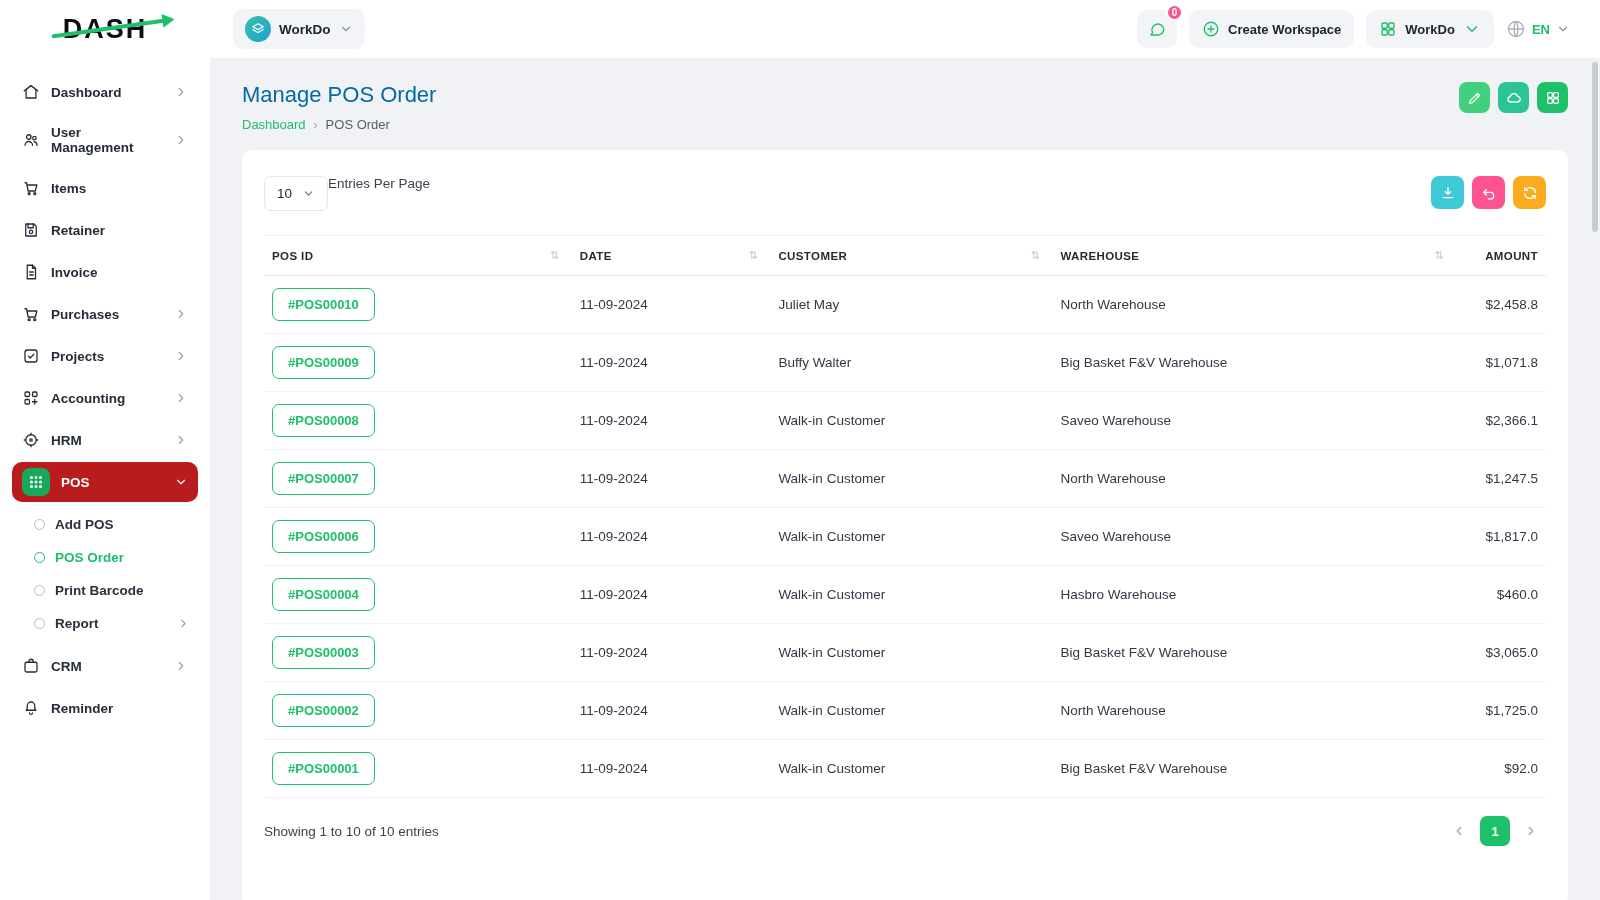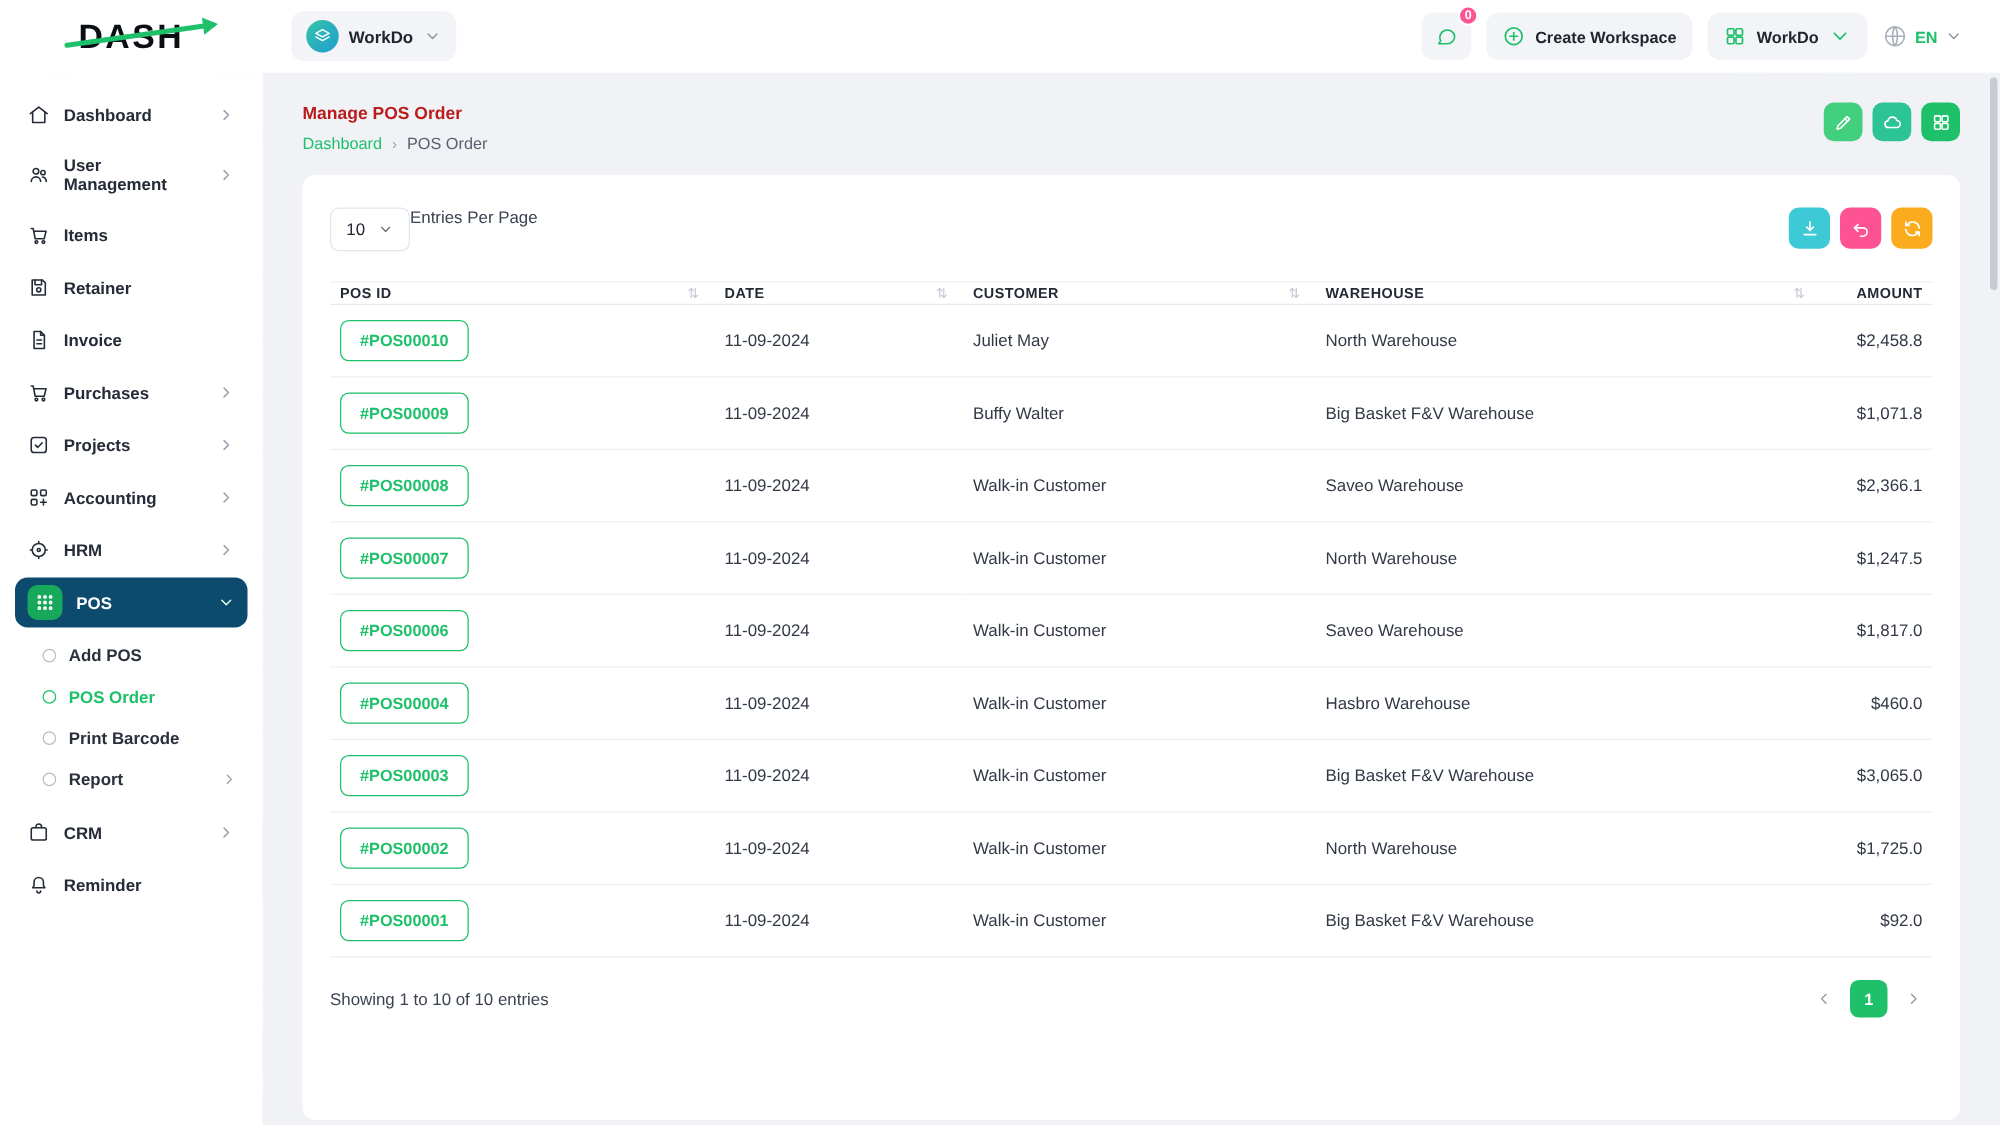--- a/index.html
+++ b/index.html
@@ -26,37 +26,37 @@
   .lang .code{color:#1fc06a;font-weight:700;font-size:13px}
 
   
   .sidebar{position:fixed;top:58px;left:0;width:210px;height:842px;background:#fff;padding:14px 12px;overflow:hidden;z-index:10}
   .nav-item{display:flex;align-items:center;gap:11px;padding:11px 10px;border-radius:10px;cursor:pointer;margin-bottom:2px}
   .nav-ic{display:flex;color:#252c38}
   .nav-ic svg{width:18px;height:18px;stroke:currentColor;fill:none;stroke-width:1.7;stroke-linecap:round;stroke-linejoin:round}
   .nav-label{font-size:13.5px;font-weight:700;color:#252c38}
   .nav-chev{margin-left:auto;display:flex}
   .nav-chev svg{width:14px;height:14px;stroke:#98a0ad;fill:none;stroke-width:2;stroke-linecap:round;stroke-linejoin:round}
-  .nav-item.active{background:#0c4a6e}
+  .nav-item.active{background:#b91c1c}
   .nav-item.active .nav-label{color:#fff}
   .nav-item.active .nav-ic{background:#17a85b;border-radius:8px;padding:5px;color:#fff;margin:-5px 0}
   .nav-item.active .nav-chev svg{stroke:#e8fff2;transform:rotate(90deg)}
   .subnav{padding:4px 0 6px 14px}
   .sub-item{display:flex;align-items:center;gap:10px;padding:9px 8px;cursor:pointer}
   .sub-dot{width:11px;height:11px;border:1.6px solid #b6bdc8;border-radius:50%;flex:none}
   .sub-label{font-size:13.5px;font-weight:600;color:#2a313d}
   .sub-item.active .sub-dot{border-color:#1fc06a}
   .sub-item.active .sub-label{color:#1fc06a}
   .sub-chev{margin-left:auto;display:flex}
   .sub-chev svg{width:13px;height:13px;stroke:#98a0ad;fill:none;stroke-width:2;stroke-linecap:round;stroke-linejoin:round}
 
   
   .main{position:fixed;top:58px;left:210px;width:1390px;height:842px;background:#f1f2f6;padding:24px 32px;overflow:hidden}
   .page-head{display:flex;justify-content:space-between;align-items:flex-start}
-  .page-title{font-size:14px;font-weight:700;color:#b91c1c}
+  .page-title{font-size:22px;font-weight:400;color:#0369a1}
   .breadcrumb{margin-top:9px;font-size:13px;display:flex;align-items:center;gap:8px}
   .breadcrumb .bc-link{color:#1fc06a;cursor:pointer}
   .breadcrumb .bc-sep{color:#9aa1ad;font-size:12px}
   .breadcrumb .bc-cur{color:#58606d}
   .head-actions{display:flex;gap:8px}
   .sq-btn{width:31px;height:31px;border-radius:8px;display:flex;align-items:center;justify-content:center;cursor:pointer}
   .sq-btn svg{width:16px;height:16px;stroke:#fff;fill:none;stroke-width:1.9;stroke-linecap:round;stroke-linejoin:round}
   .sq-green1{background:#43d07e}
   .sq-green2{background:#2cc494}
   .sq-green3{background:#1fc06a}
@@ -69,21 +69,21 @@
   .per-page-label{font-size:13.5px;color:#3b4350}
   .toolbar-right{margin-left:auto;display:flex;align-items:center;gap:8px}
   .tool-btn{width:33px;height:33px;border-radius:8px;display:flex;align-items:center;justify-content:center;cursor:pointer}
   .tool-btn svg{width:16px;height:16px;stroke:#fff;fill:none;stroke-width:2;stroke-linecap:round;stroke-linejoin:round}
   .t-cyan{background:#3ec9d6}.t-pink{background:#fd5393}.t-orange{background:#fbab1e}
   .search{margin-left:8px;height:37px;width:158px;border:1px solid #e3e6eb;border-radius:7px;padding:0 12px;font-size:13px;color:#20262f;font-family:"Liberation Sans",sans-serif;outline:none}
   .search::placeholder{color:#9aa1ad}
 
   
   table{width:100%;border-collapse:collapse;table-layout:fixed}
-  thead th{border-top:1px solid #eef0f3;border-bottom:1px solid #e7eaee;padding:2px 8px;font-size:11.5px;font-weight:700;letter-spacing:.4px;color:#232a36;text-align:left;text-transform:uppercase}
+  thead th{border-top:1px solid #eef0f3;border-bottom:1px solid #e7eaee;padding:13px 8px;font-size:11.5px;font-weight:700;letter-spacing:.4px;color:#232a36;text-align:left;text-transform:uppercase}
   thead th .th-inner{display:flex;align-items:center;justify-content:space-between}
   .sort{color:#c3c8d2;font-size:11px;font-weight:400;padding-right:4px}
   tbody td{border-bottom:1px solid #eef0f3;padding:12px 8px;font-size:13.5px;color:#323946;height:53px}
   .c1{width:24%}.c2{width:15.5%}.c3{width:22%}.c4{width:31.5%}.c5{width:7%}
   .right{text-align:right}
   thead th.right .th-inner{justify-content:flex-end}
   .pos-btn{display:inline-block;border:1px solid #1fc06a;color:#1fc06a;border-radius:7px;padding:8px 15px;font-size:13px;font-weight:600;cursor:pointer;background:#fff}
 
   
   .card-footer{display:flex;align-items:center;justify-content:space-between;margin-top:18px}

